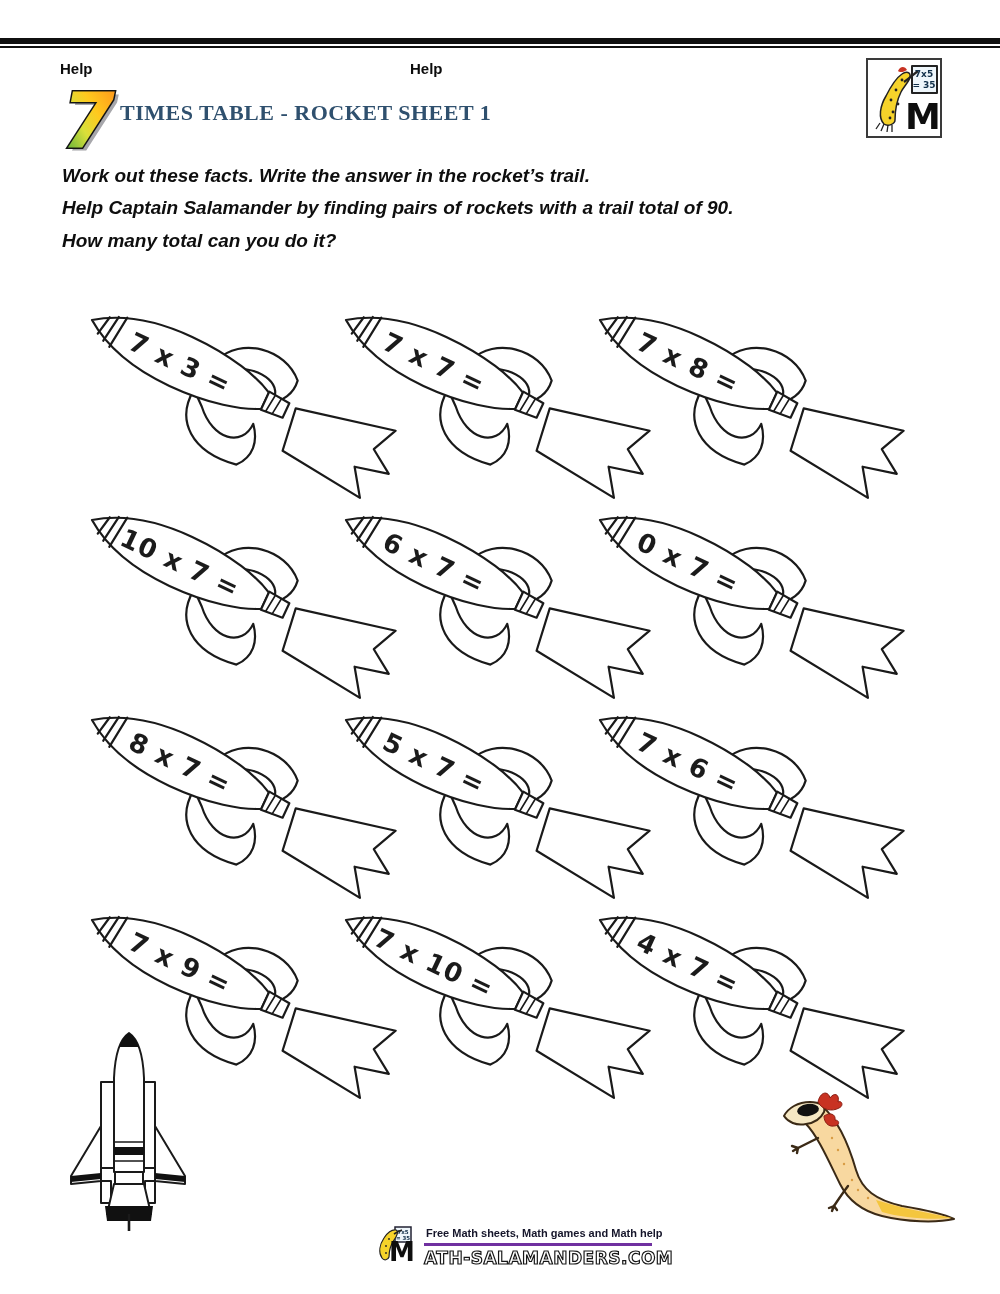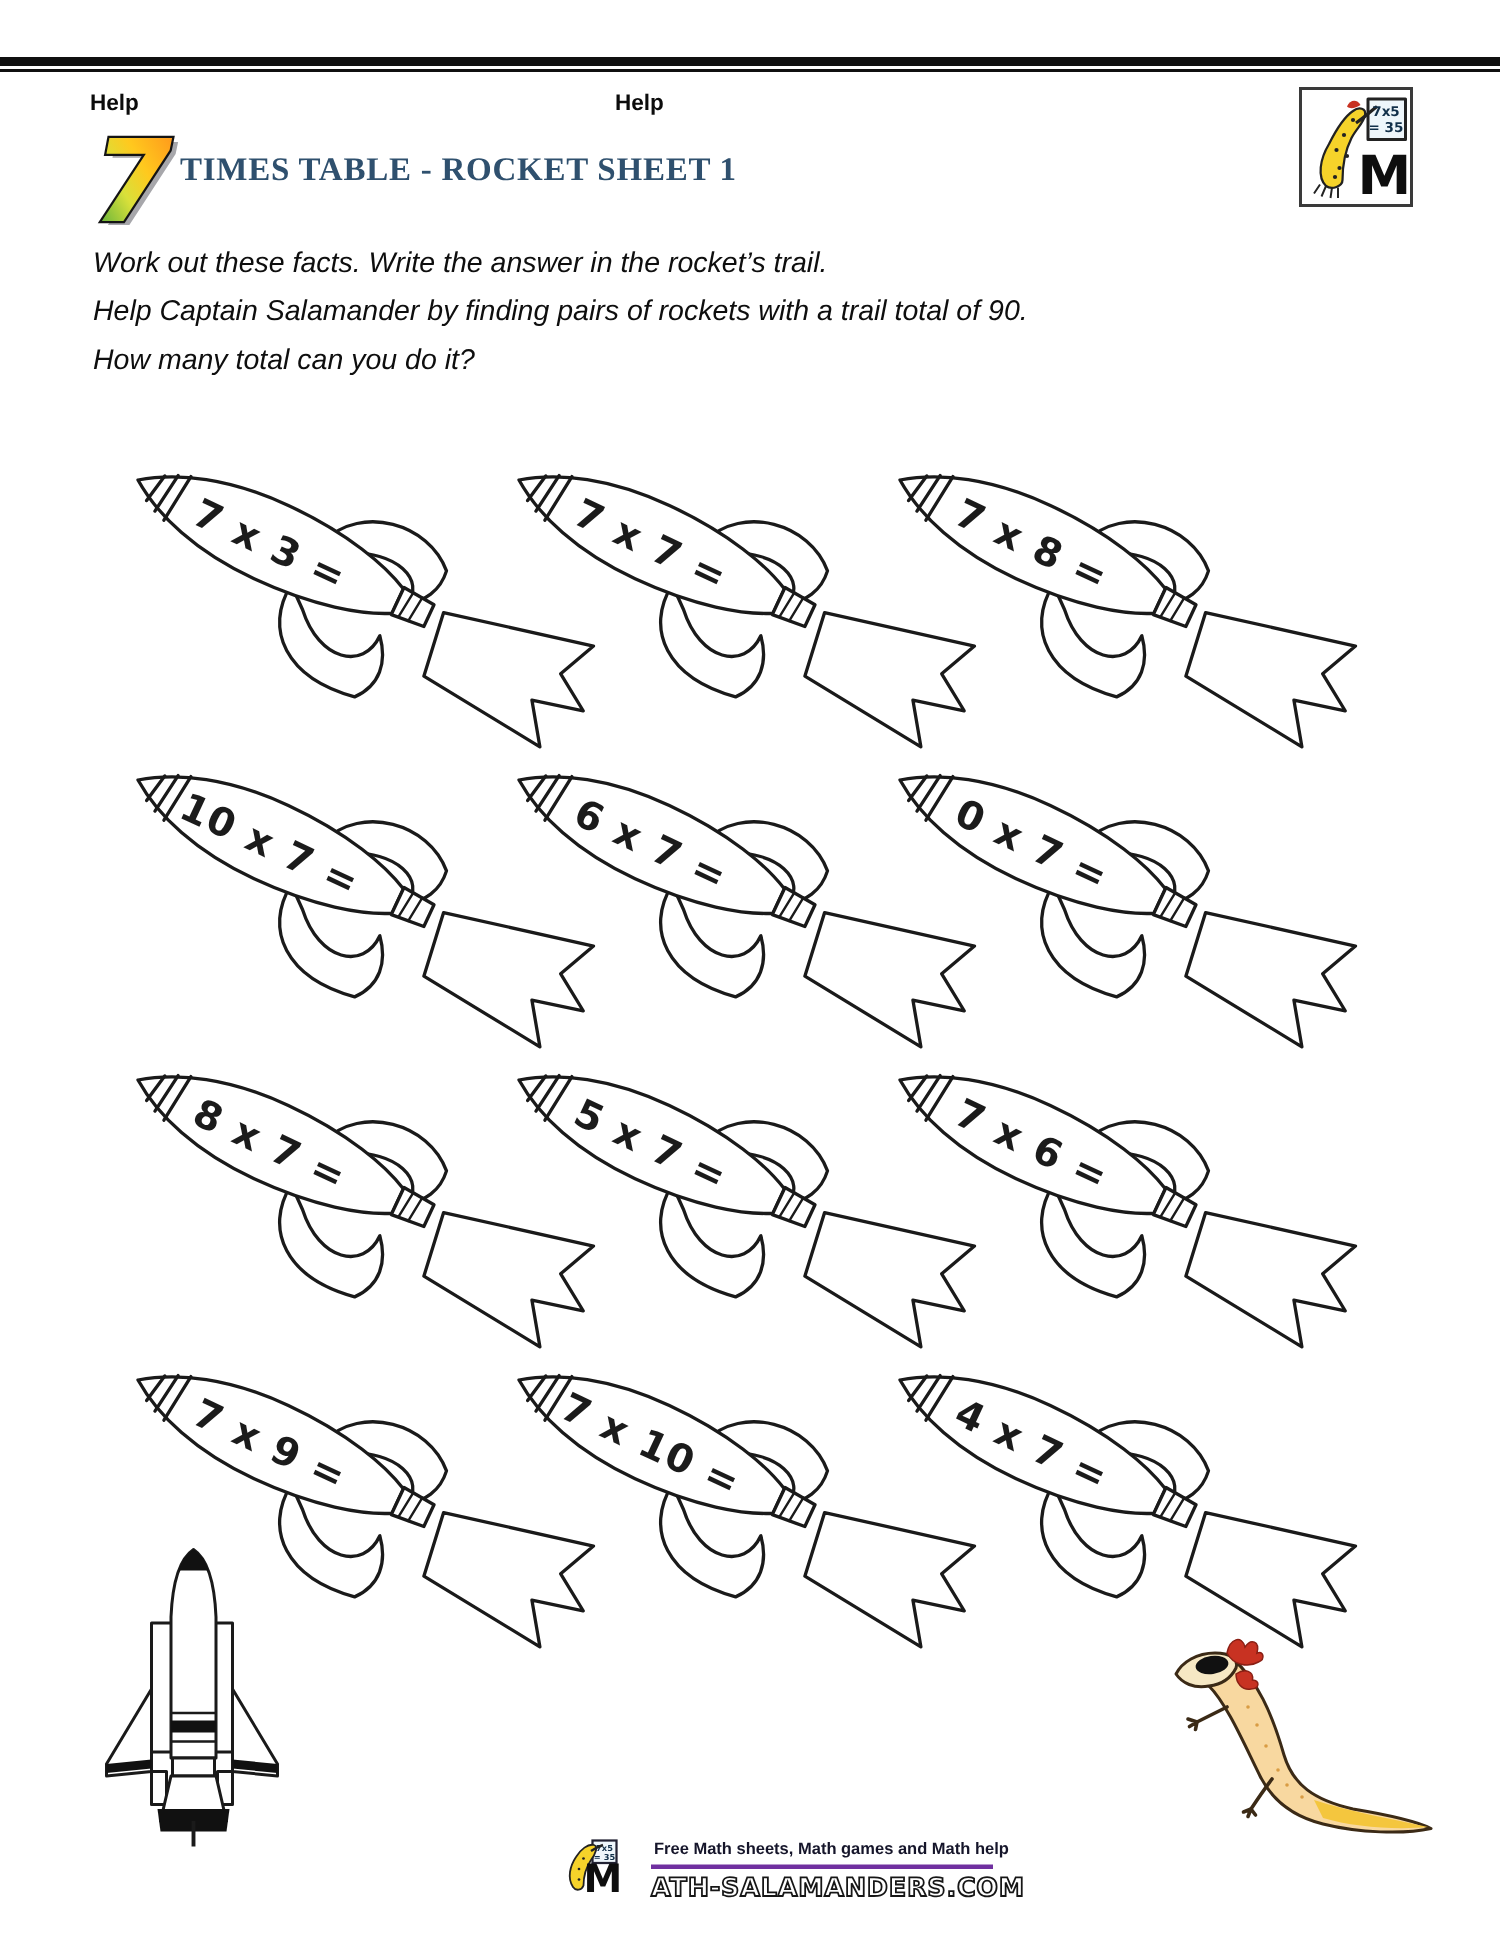--- a/index.html
+++ b/index.html
@@ -13,27 +13,27 @@
   .field-label.date{left:410px;}
   .corner-logo{position:absolute;left:866px;top:58px;width:76px;height:80px;border:2px solid #3a3a3a;
                background:#fff;box-sizing:border-box;}
   .seven-logo{position:absolute;left:52px;top:80px;overflow:visible;}
   .seven{font-family:"DejaVu Sans",sans-serif;font-weight:bold;font-style:italic;font-size:76px;}
   .seven-shadow{fill:#a7a7ab;}
   .seven-main{fill:url(#sevenGrad);stroke:#141414;stroke-width:3px;paint-order:stroke;}
   .title{position:absolute;left:120px;top:100px;margin:0;font-family:"Liberation Serif",serif;
          font-weight:600;font-size:22px;letter-spacing:0.5px;color:#2f506e;white-space:nowrap;}
   .instructions{position:absolute;left:62px;top:160px;font-style:italic;font-size:19px;color:#0e0e0e;}
-  .instructions p{margin:0;line-height:32.3px;white-space:nowrap;}
+  .instructions p{margin:0;line-height:32.3px;white-space:nowrap;font-weight:bold;}
   .rocket{position:absolute;overflow:visible;}
   .rocket-problem{font-family:"DejaVu Sans",sans-serif;font-size:26px;font-weight:600;
                   fill:#1b1b1b;letter-spacing:1px;}
   .shuttle,.captain{position:absolute;overflow:visible;}
   .footer{position:absolute;left:376px;top:1226px;display:flex;align-items:flex-start;}
-  .footer-right{margin-left:18px;}
+  .footer-right{margin-left:8px;}
   .footer-tagline{font-size:11px;font-weight:bold;color:#15152a;margin:1px 0 4px 2px;white-space:nowrap;}
   .footer-divider{width:228px;height:3px;background:#7030A0;}
   .wordmark{overflow:visible;display:block;margin-top:1px;}
   .wm-rest{font-family:"DejaVu Sans",sans-serif;font-size:17px;font-weight:bold;letter-spacing:0.5px;
            fill:#ffffff;stroke:#161616;stroke-width:1.2px;}
   .board-text{font-family:"DejaVu Sans",sans-serif;font-weight:bold;fill:#12304a;}
   .logo-m{font-family:"DejaVu Sans",sans-serif;font-weight:bold;fill:#0e0e0e;}
   .defs-holder{position:absolute;width:0;height:0;}
 </style>
 </head>

